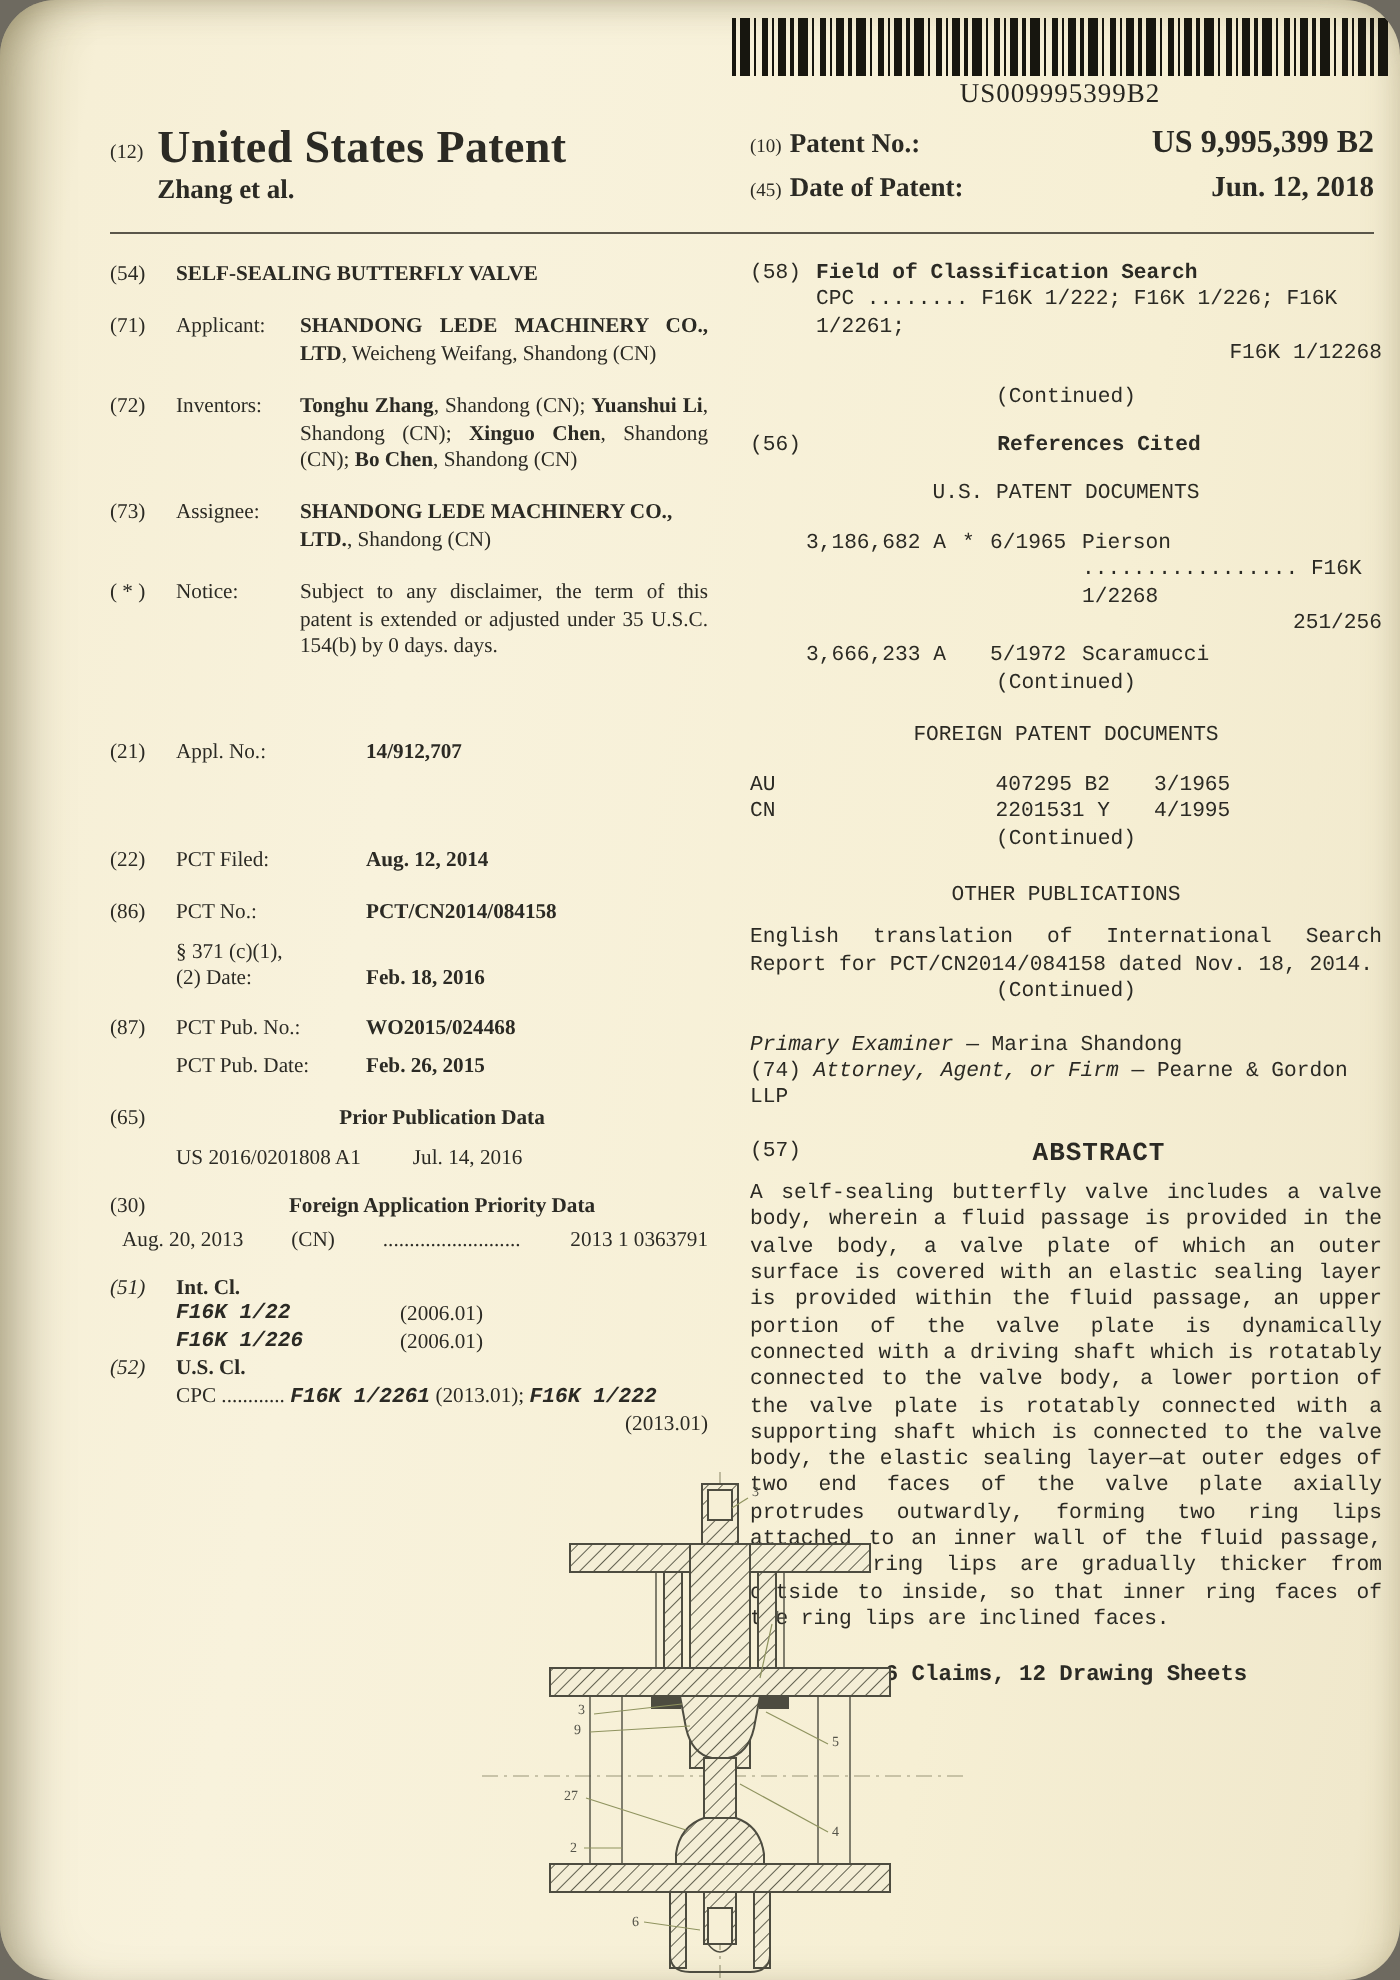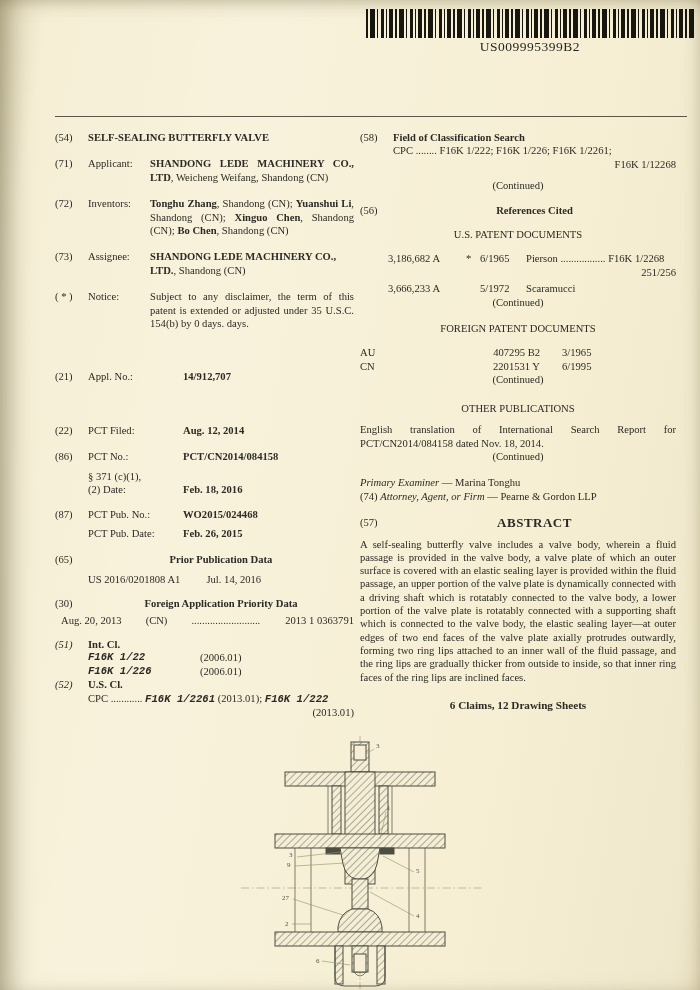--- a/index.html
+++ b/index.html
@@ -1,40 +1,40 @@
 <!DOCTYPE html>
 <html><head>
 <meta charset="utf-8">
 <style>
   html,body{margin:0;padding:0;background:#6e6a60;}
   .page{position:relative;width:700px;height:990px;margin:0 auto;overflow:hidden;
     background:linear-gradient(100deg,#e7dfc0 0%,#f6efd6 6%,#f8f2dc 30%,#f6efd4 70%,#f0e8cc 96%,#eae1c2 100%);
     box-shadow:inset 22px 0 26px -14px rgba(95,85,50,.5), inset -10px 0 18px -10px rgba(120,110,70,.35), inset 0 14px 20px -14px rgba(120,110,70,.35);
-    font-family:"Liberation Serif","DejaVu Serif",serif;color:#2b2a24;}
+    font-family:"Liberation Serif","DejaVu Serif",serif;color:#2b2a24;border-radius:28px;}
   
   .bc{position:absolute;top:9px;left:366px;width:328px;height:29px;
     background:repeating-linear-gradient(90deg,#17160f 0 2px,transparent 2px 4px,#17160f 4px 9px,transparent 9px 11px,#17160f 11px 12px,transparent 12px 15px,#17160f 15px 18px,transparent 18px 20px,#17160f 20px 21px,transparent 21px 23px,#17160f 23px 27px,transparent 27px 29px);}
   .bc-txt{position:absolute;top:39px;left:366px;width:328px;text-align:center;font-size:13.5px;letter-spacing:.5px;color:#262520;}
   
   .hdr{position:absolute;top:62px;left:55px;width:632px;display:flex;justify-content:space-between;}
   .hdr-l{display:flex;gap:7px;}
   .tag12{font-size:10px;margin-top:9px;}
   .hdr-title{font-size:23px;font-weight:bold;letter-spacing:.2px;line-height:24px;}
   .hdr-auth{font-size:13.5px;font-weight:bold;margin-top:1px;}
   .hdr-r{width:312px;font-weight:bold;}
   .hdr-r .row{display:flex;justify-content:space-between;align-items:baseline;line-height:19px;}
   .hdr-r .small-tag{font-size:9.5px;font-weight:normal;margin-right:4px;}
   .hdr-r .lab{font-size:13.5px;}
   .hdr-r .val{font-size:16px;}
   .hdr-r .val2{font-size:14.5px;}
   .rule{position:absolute;top:116px;left:55px;width:632px;border-top:1.6px solid #5a564a;}
   
   .col{position:absolute;top:131px;font-size:10.6px;line-height:13.4px;}
   .col-l{left:55px;width:299px;}
-  .col-r{left:360px;width:316px;}
+  .col-r{left:375px;width:316px;font-family:Liberation Mono, monospace;}
   .g2{display:grid;grid-template-columns:33px 1fr;}
   .g3{display:grid;grid-template-columns:33px 62px 1fr;}
   .g3w{display:grid;grid-template-columns:33px 95px 1fr;margin-top:40px;}
   .bd{font-weight:bold;}
   .it{font-style:italic;}
   .bi{font-weight:bold;font-style:italic;font-family:Liberation Mono, monospace;}
   .ctr{text-align:center;}
   .rt{text-align:right;}
   .jst{text-align:justify;}
   .mb8{margin-bottom:8px;} .mb11{margin-bottom:11px;} .mb13{margin-bottom:13px;} .mb15{margin-bottom:15px;}
@@ -55,20 +55,37 @@
 </style>
 </head>
 <body>
 
 <div class="page">
 
   <div class="bc"></div>
   <div class="bc-txt">US009995399B2</div>
 
   <div class="hdr">
+    <div class="hdr-l">
+      <span class="tag12">(12)</span>
+      <div>
+        <div class="hdr-title">United States Patent</div>
+        <div class="hdr-auth">Zhang et al.</div>
+      </div>
+    </div>
+    <div class="hdr-r">
+      <div class="row">
+        <span class="lab"><span class="small-tag">(10)</span><span>Patent No.:</span></span>
+        <span class="val">US 9,995,399 B2</span>
+      </div>
+      <div class="row">
+        <span class="lab"><span class="small-tag">(45)</span><span>Date of Patent:</span></span>
+        <span class="val2">Jun. 12, 2018</span>
+      </div>
+    </div>
   </div>
   <div class="rule"></div>
 
   <div class="col col-l">
 
     <div class="g2 mb13">
       <span>(54)</span>
       <span class="bd">SELF-SEALING BUTTERFLY VALVE</span>
     </div>
 
@@ -221,29 +238,29 @@
 
     <div class="ctr bd mb11" style="font-weight:normal;">FOREIGN PATENT DOCUMENTS</div>
     <div class="frow">
       <span>AU</span>
       <span class="n">407295 B2</span>
       <span class="d">3/1965</span>
     </div>
     <div class="frow">
       <span>CN</span>
       <span class="n">2201531 Y</span>
-      <span class="d">6/1995</span>
+      <span class="d">4/1995</span>
     </div>
     <div class="ctr mb15">(Continued)</div>
 
     <div class="ctr mb8">OTHER PUBLICATIONS</div>
     <div class="jst">English translation of International Search Report for PCT/CN2014/084158 dated Nov. 18, 2014.</div>
     <div class="ctr mb13">(Continued)</div>
 
-    <div><span class="it">Primary Examiner</span><span> — Marina Tonghu</span></div>
+    <div><span class="it">Primary Examiner</span><span> — Marina Shandong</span></div>
     <div class="mb13"><span>(74) </span><span class="it">Attorney, Agent, or Firm</span><span> — Pearne &amp; Gordon LLP</span></div>
 
     <div class="g2 mb8">
       <span>(57)</span>
       <span class="bd ctr" style="font-size:13px;letter-spacing:.5px;">ABSTRACT</span>
     </div>
     <div class="jst" style="line-height:13.3px;">A self-sealing butterfly valve includes a valve body, wherein a fluid passage is provided in the valve body, a valve plate of which an outer surface is covered with an elastic sealing layer is provided within the fluid passage, an upper portion of the valve plate is dynamically connected with a driving shaft which is rotatably connected to the valve body, a lower portion of the valve plate is rotatably connected with a supporting shaft which is connected to the valve body, the elastic sealing layer—at outer edges of two end faces of the valve plate axially protrudes outwardly, forming two ring lips attached to an inner wall of the fluid passage, and the ring lips are gradually thicker from outside to inside, so that inner ring faces of the ring lips are inclined faces.</div>
 
     <div class="claims">6 Claims, 12 Drawing Sheets</div>
   </div>

